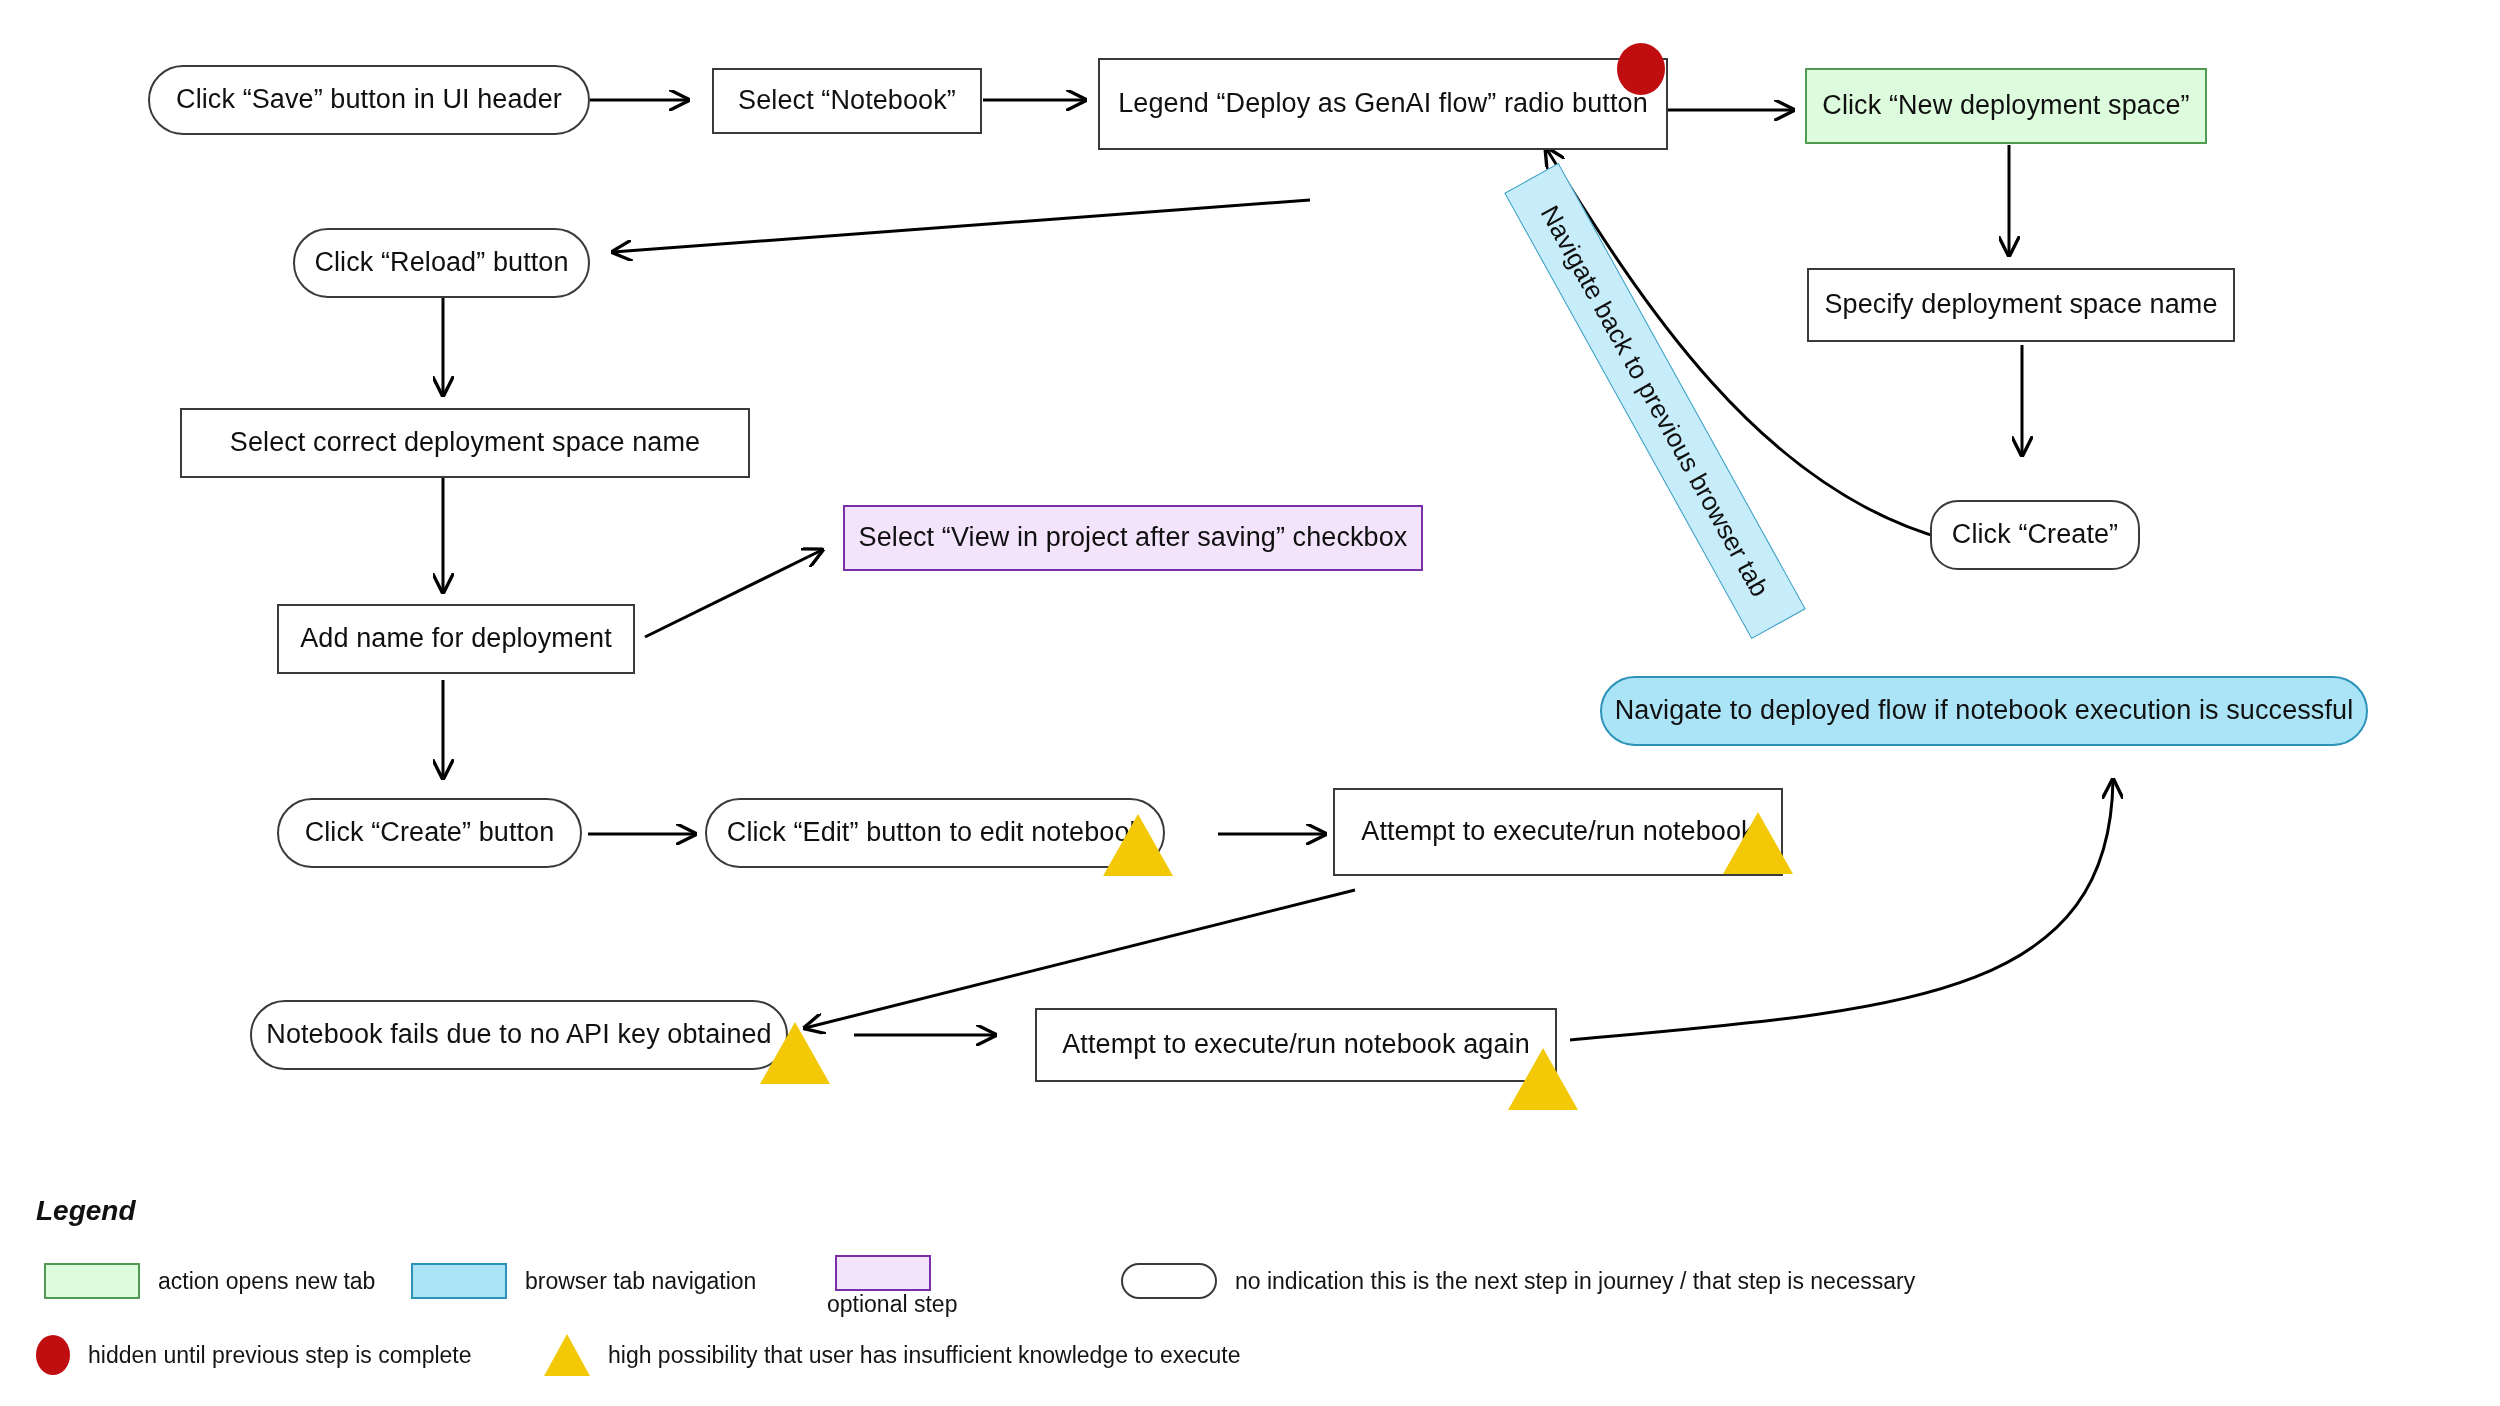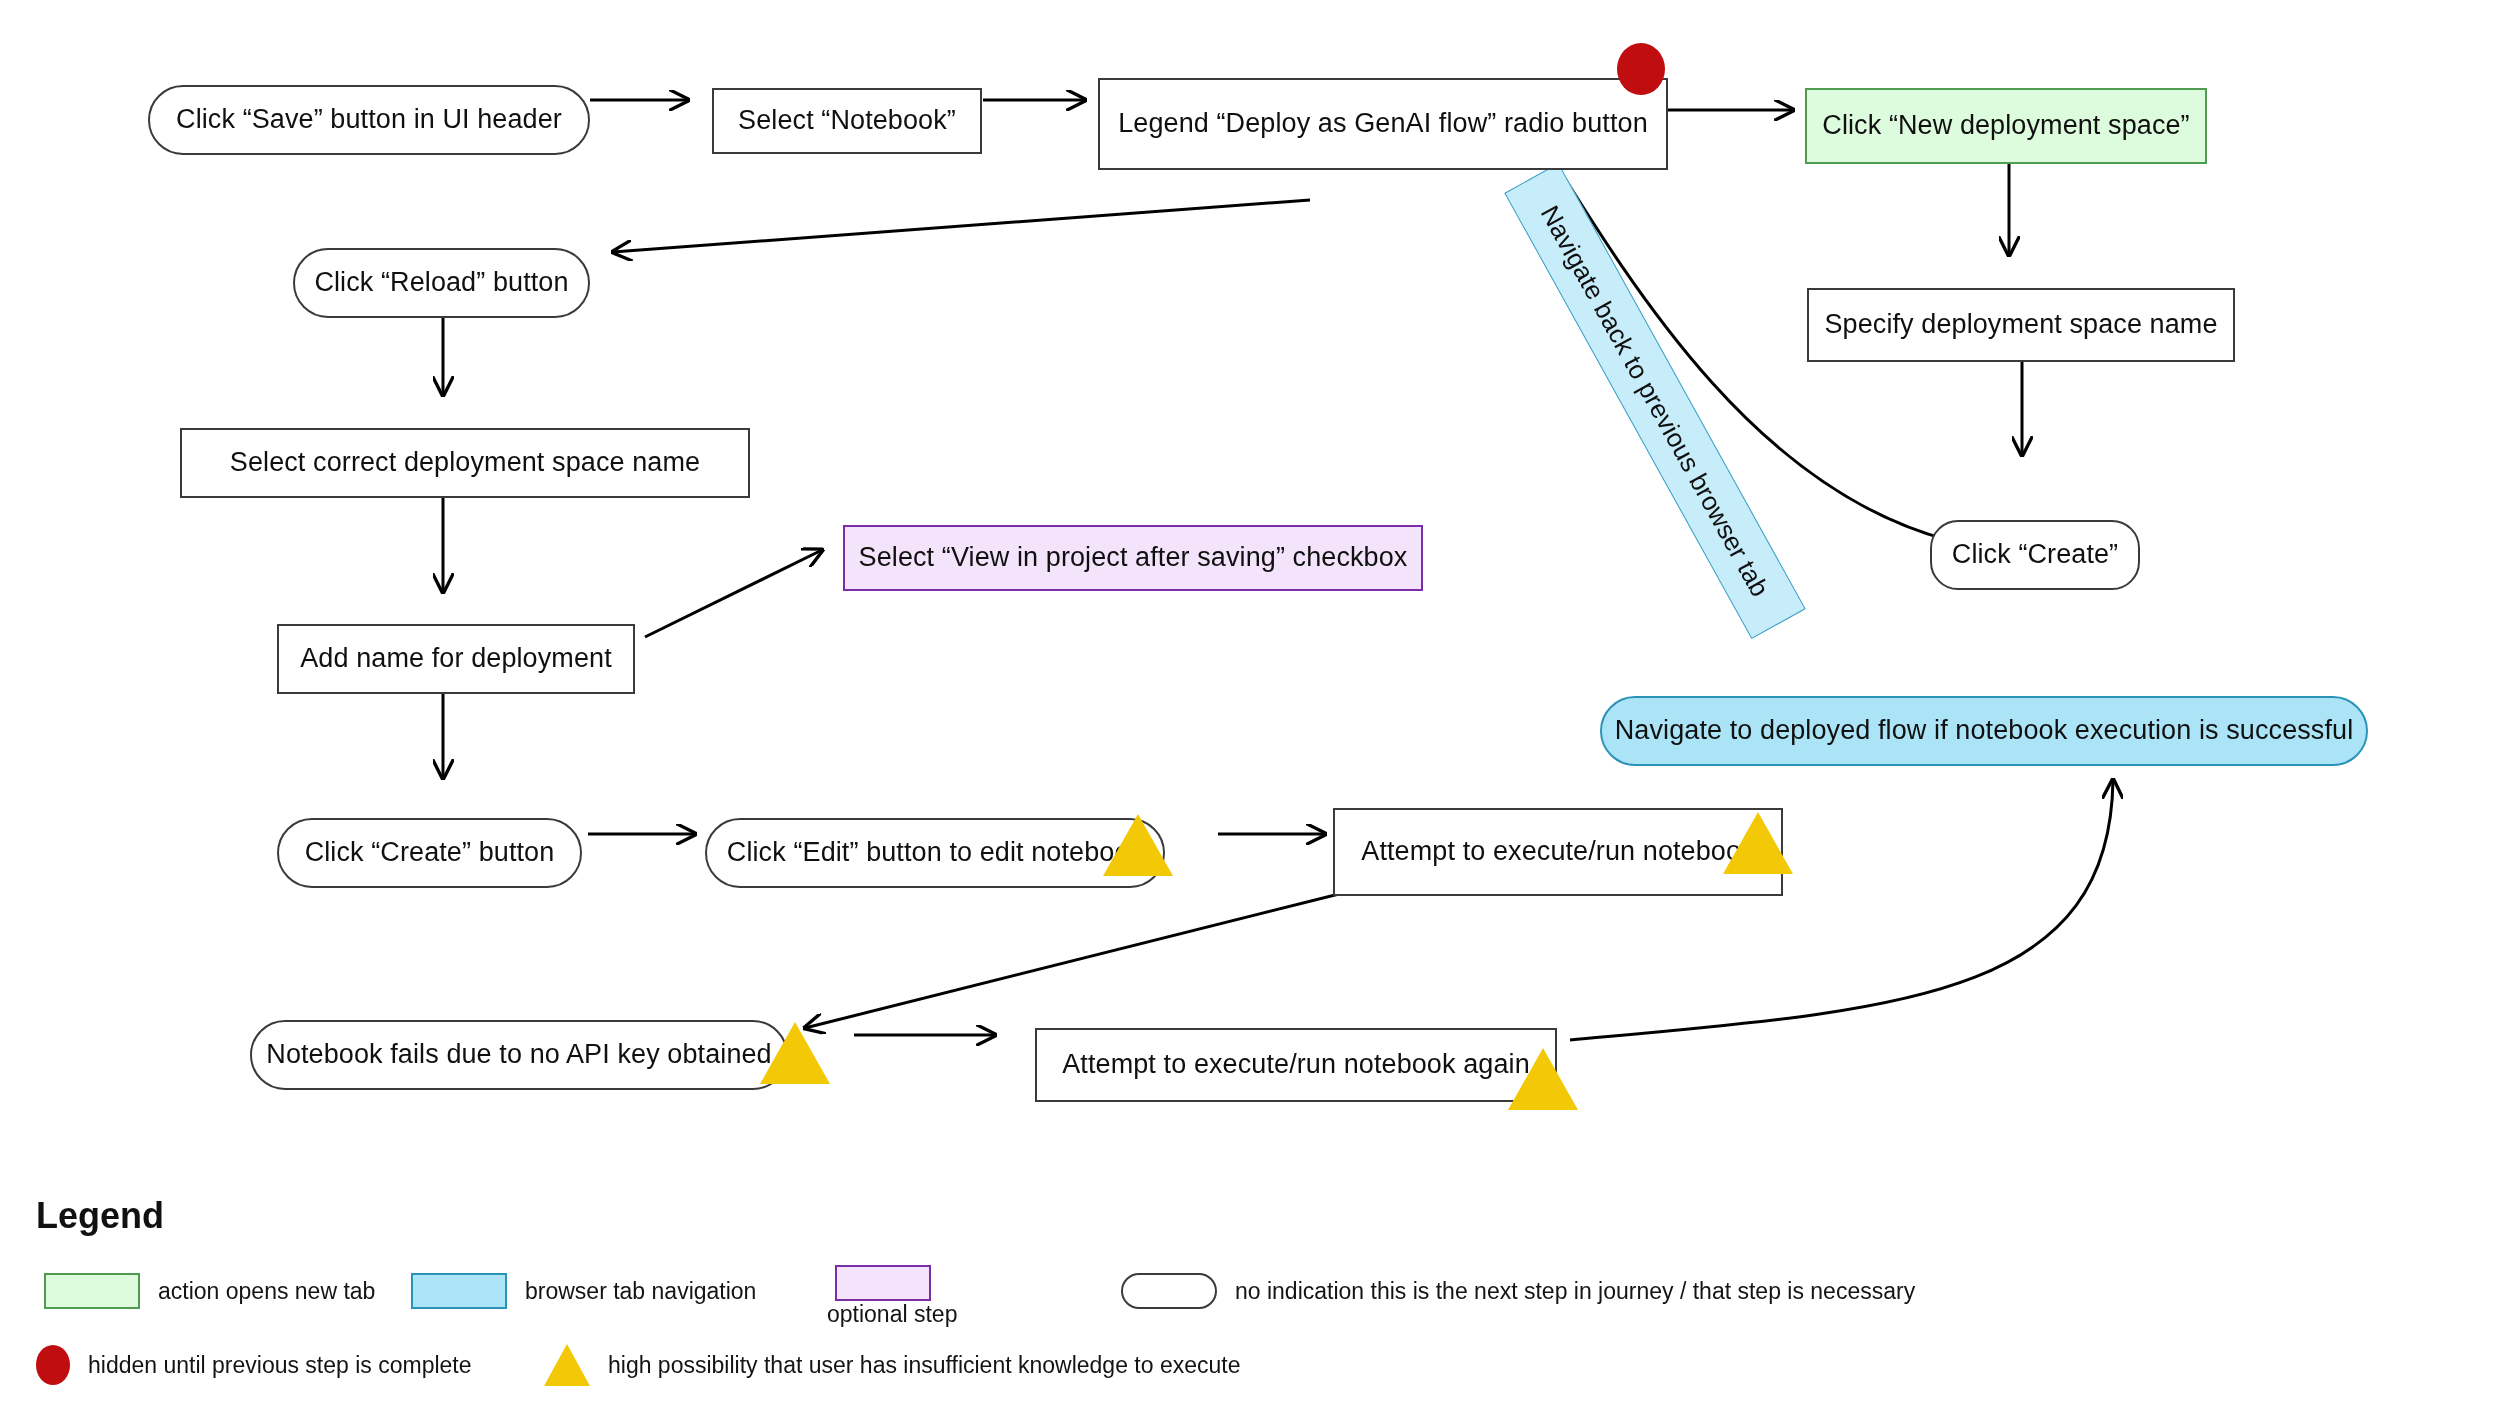--- a/index.html
+++ b/index.html
@@ -35,21 +35,20 @@
     border: 2px solid #3a3a3a;
     background: #ffffff;
     font-size: 27px;
     line-height: 1.15;
     color: #101010;
     letter-spacing: 0.1px;
     text-align: center;
     padding: 0 16px;
     white-space: nowrap;
     z-index: 3;
-    margin-top: 20px;
   }
   .pill {
     border-radius: 999px;
   }
   .rect {
     border-radius: 0;
   }
   .node.green {
     background: #ddfbdd;
     border-color: #4f9b4f;
@@ -88,24 +87,25 @@
     z-index: 6;
   }
   
   #legend {
     position: absolute;
     left: 36px;
     top: 1195px;
     width: 2400px;
   }
   #legend-title {
-    font-size: 36px;
+    font-size: 28px;
     font-weight: bold;
     color: #111111;
     margin-bottom: 28px;
+    font-style: italic;
   }
   .legend-row {
     position: relative;
     height: 52px;
   }
   .legend-item {
     position: absolute;
     display: flex;
     align-items: center;
     height: 52px;

